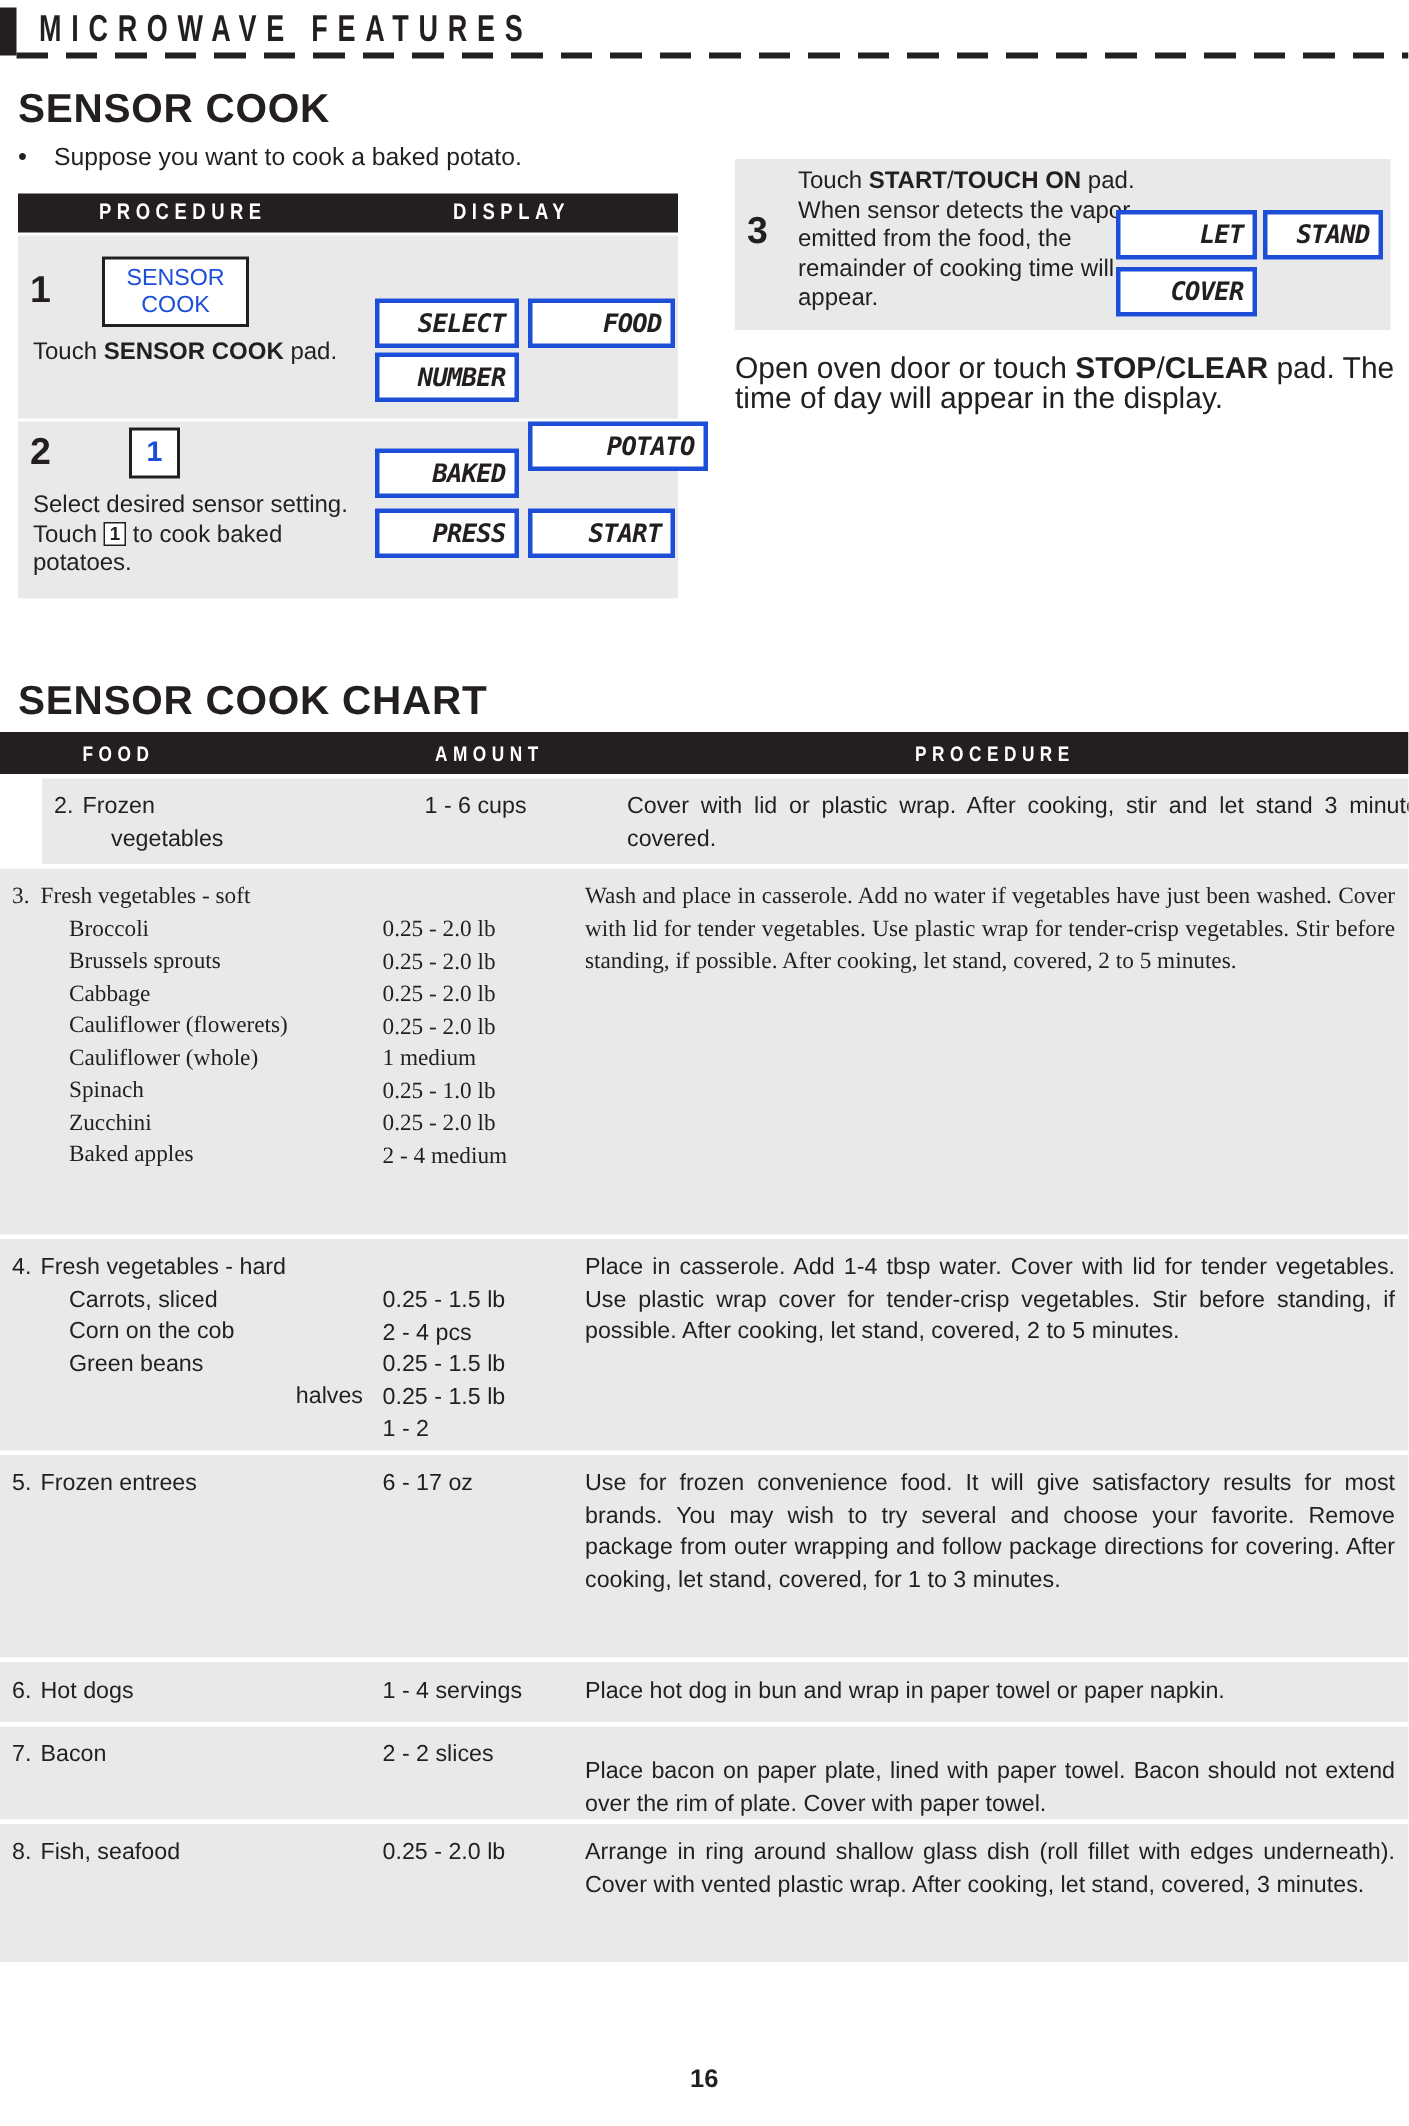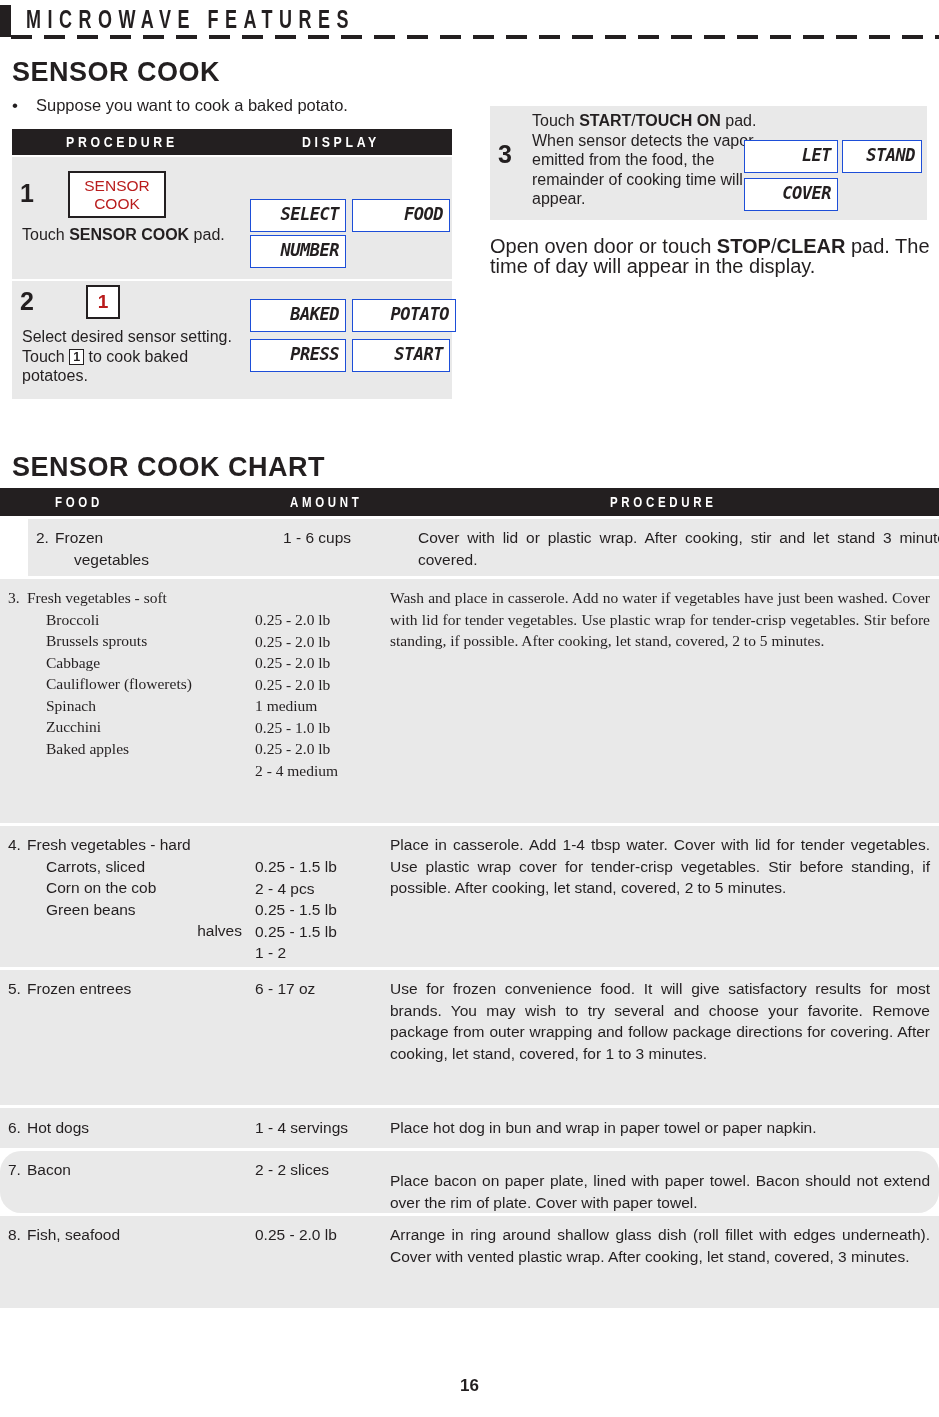--- a/index.html
+++ b/index.html
@@ -124,21 +124,21 @@
   #proc-row-1 .step-num { top: 24px; }
   #proc-row-2 .step-num { top: 8px; }
 
   .keycap {
     position: absolute;
     background: #ffffff;
     border: 2px solid #231f20;
     text-align: center;
     font-size: 15.5px;
     line-height: 18px;
-    color: #b91c1c;
+    color: #1d4ed8;
     box-sizing: border-box;
   }
   #key-sensor-cook {
     left: 56px; top: 14px;
     width: 98px; height: 47px;
     padding-top: 4px;
   }
   #key-one {
     left: 74px; top: 4px;
     width: 34px; height: 34px;
@@ -167,39 +167,39 @@
     font-weight: bold;
     line-height: 14px;
     vertical-align: 1px;
     background: #ffffff;
   }
 
   
   .lcd {
     position: absolute;
     background: #ffffff;
-    border: 1px solid #1d4ed8;
+    border: 3px solid #1d4ed8;
     box-sizing: border-box;
     font-family: "DejaVu Sans Mono", monospace;
     font-style: italic;
     font-weight: bold;
     font-size: 17px;
     letter-spacing: -0.5px;
     color: #231f20;
     text-align: right;
     padding: 4px 6px 4px 4px;
     height: 33px;
   }
 
   #proc-row-1 .lcd-select { left: 238px; top: 42px; width: 96px; }
   #proc-row-1 .lcd-food   { left: 340px; top: 42px; width: 98px; }
   #proc-row-1 .lcd-number { left: 238px; top: 78px; width: 96px; }
 
   #proc-row-2 .lcd-baked  { left: 238px; top: 18px; width: 96px; }
-  #proc-row-2 .lcd-potato { left: 340px; top: 18px; width: 104px; }
+  #proc-row-2 .lcd-potato { left: 340px; top: 0; width: 120px; }
   #proc-row-2 .lcd-press  { left: 238px; top: 58px; width: 96px; }
   #proc-row-2 .lcd-start  { left: 340px; top: 58px; width: 98px; }
 
   
   .step3-box {
     position: absolute;
     left: 490px; top: 106px;
     width: 437px; height: 114px;
     background: #e9e9e9;
   }
@@ -299,21 +299,21 @@
   .c-amount.pad1 { top: 30px; }
   .c-proc.pad1 { top: 8px; }
 
   
   #chart-row-1 { height: 56px; }
   #chart-row-2 { height: 57px; margin-left: 28px; }
   #chart-row-3 { height: 244px; font-family: Liberation Serif, serif; }
   #chart-row-4 { height: 141px; }
   #chart-row-5 { height: 135px; }
   #chart-row-6 { height: 40px; }
-  #chart-row-7 { height: 62px; border-radius: 21px; }
+  #chart-row-7 { height: 62px; }
   #chart-row-8 { height: 92px; }
 
   #chart-row-6 .c-proc,
   #chart-row-6 .c-amount,
   #chart-row-6 .c-food { top: 9px; }
   #chart-row-7 .c-proc { top: 19px; }
   #chart-row-1 .c-proc { text-align: justify; }
 
   
   .page-num {
@@ -412,20 +412,21 @@
     <div class="c-proc">Cover with lid or plastic wrap. After cooking, stir and let stand 3 minutes, covered.</div>
   </div>
 
   <div class="chart-row" id="chart-row-3">
     <div class="c-food">
       <span class="num">3.</span><span>Fresh vegetables - soft</span>
       <span class="sub">Broccoli</span>
       <span class="sub">Brussels sprouts</span>
       <span class="sub">Cabbage</span>
       <span class="sub">Cauliflower (flowerets)</span>
+      <span class="sub">Cauliflower (whole)</span>
       <span class="sub">Spinach</span>
       <span class="sub">Zucchini</span>
       <span class="sub">Baked apples</span>
     </div>
     <div class="c-amount pad1">
       <div>0.25 - 2.0 lb</div>
       <div>0.25 - 2.0 lb</div>
       <div>0.25 - 2.0 lb</div>
       <div>0.25 - 2.0 lb</div>
       <div>1 medium</div>

